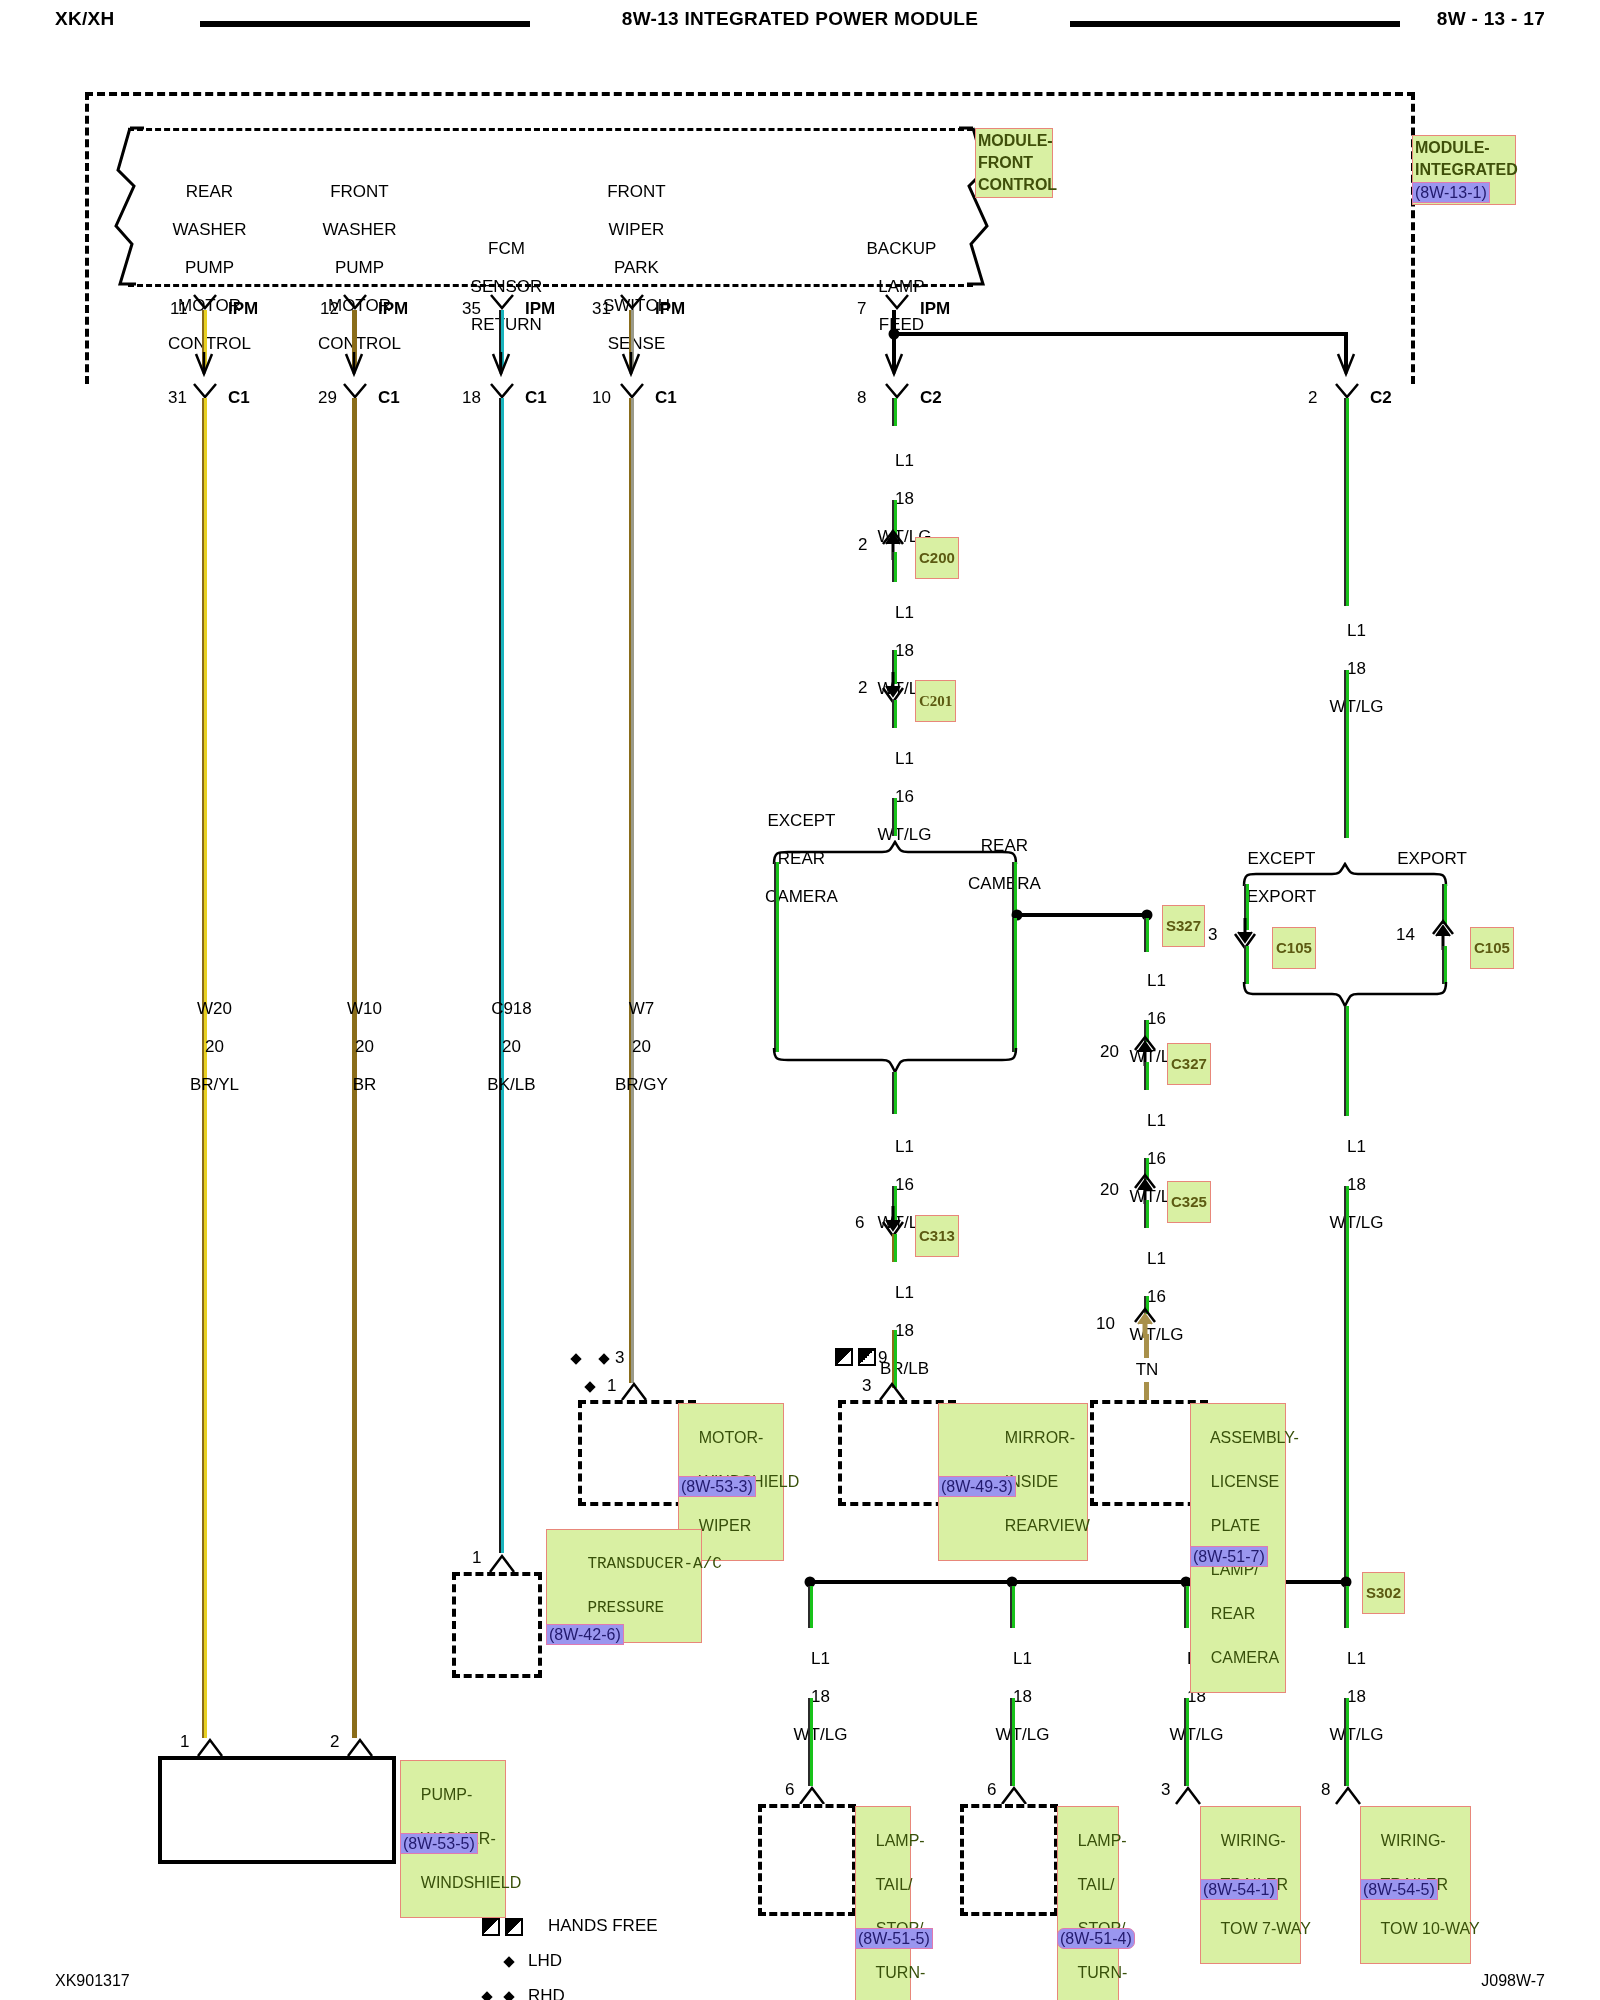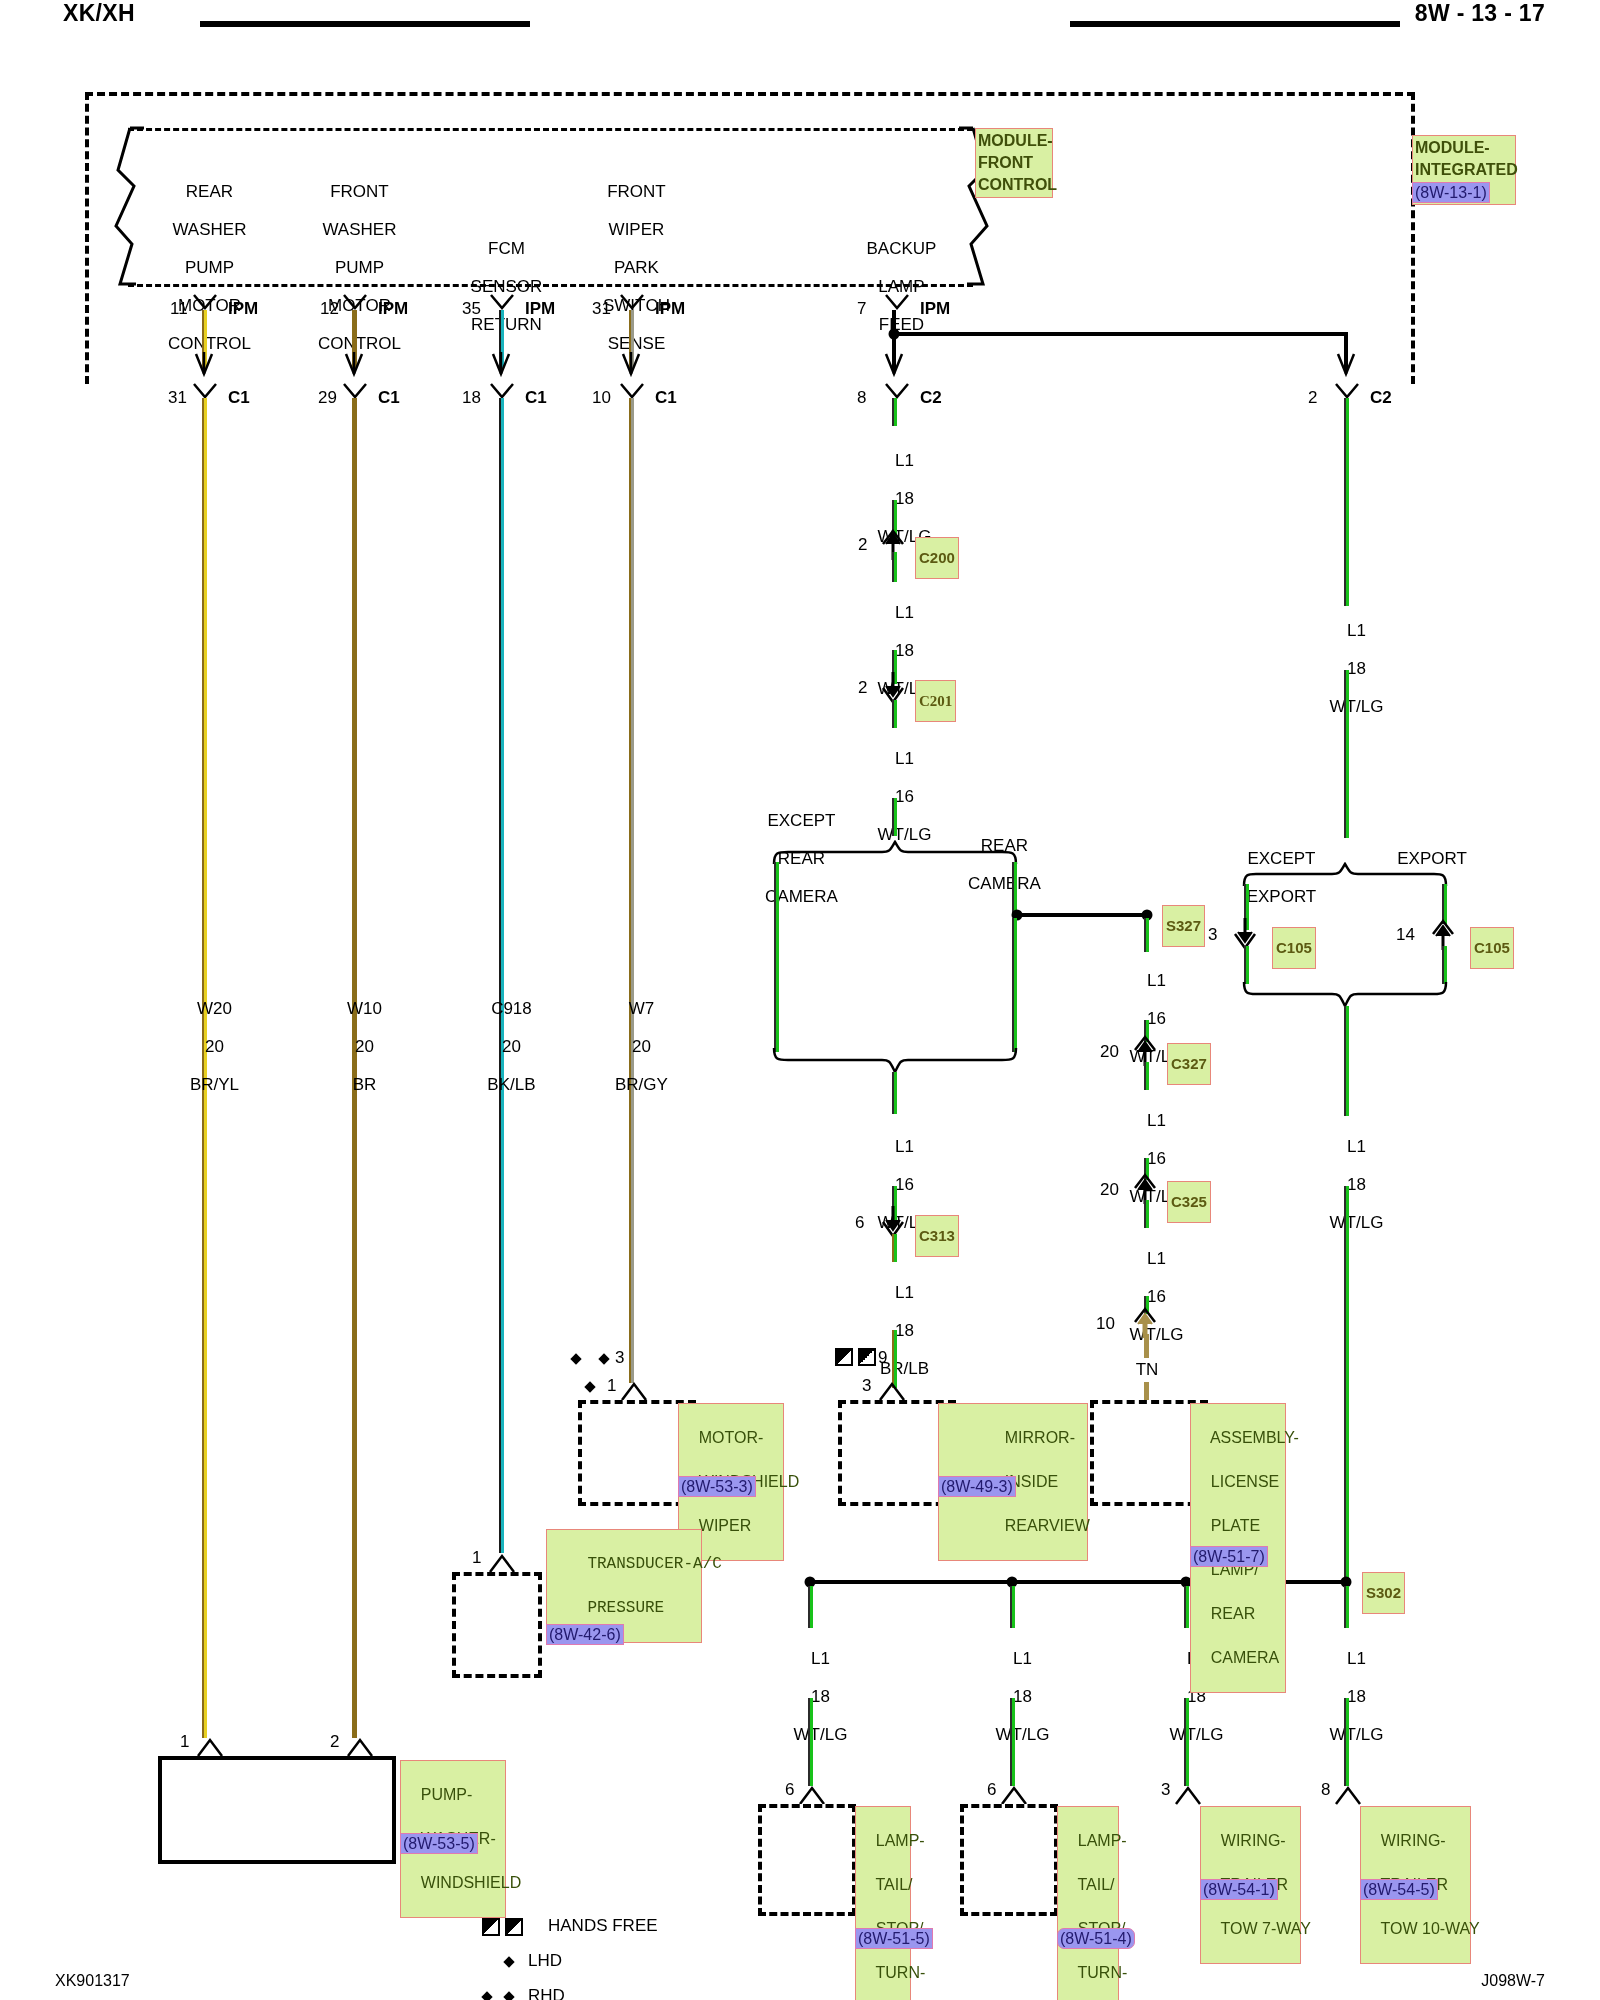--- a/index.html
+++ b/index.html
@@ -1,21 +1,21 @@
 <!DOCTYPE html>
 <html><head>
 <meta charset="utf-8">
 <title>8W-13 Integrated Power Module</title>
 <style>
   html,body{margin:0;padding:0;background:#fff;}
   body{font-family:"Liberation Sans",sans-serif;color:#000;}
   #page{position:relative;width:1600px;height:2000px;background:#fff;overflow:hidden;}
 
   
-  .hdr{position:absolute;top:0;height:34px;font-weight:bold;font-size:23px;letter-spacing:.3px;margin-left:8px;}
+  .hdr{position:absolute;top:8px;height:34px;font-weight:bold;font-size:19px;letter-spacing:.3px;}
   #hdr-left{left:55px;}
   #hdr-title{left:0;width:1600px;text-align:center;}
   #hdr-right{right:55px;}
   .hdr-rule{position:absolute;top:21px;height:6px;background:#000;}
 
   
   .t{position:absolute;font-size:17px;line-height:19px;white-space:pre;}
   .tc{transform:translateX(-50%);text-align:center;}
   .bold{font-weight:bold;}
 
@@ -67,20 +67,21 @@
   #foot-left{left:55px;}
   #foot-right{right:55px;}
 </style>
 </head>
 <body>
 
 <div id="page">
 
   <div class="hdr" id="hdr-left">XK/XH</div>
   <div class="hdr-rule" style="left:200px;width:330px;"></div>
+  <div class="hdr" id="hdr-title">8W-13 INTEGRATED POWER MODULE</div>
   <div class="hdr-rule" style="left:1070px;width:330px;"></div>
   <div class="hdr" id="hdr-right">8W - 13 - 17</div>
 
   <div class="dash-outer" style="left:85px;top:92px;width:1322px;height:288px;border-bottom:none;"></div>
 
   <div class="dash-inner" style="left:128px;top:128px;width:845px;"></div>
   <div class="dash-inner2" style="left:128px;top:284px;width:845px;"></div>
 
   <svg class="glyph" style="left:110px;top:126px;width:40px;height:162px;" viewBox="0 0 40 162">
     <polyline points="20,2 34,2" fill="none" stroke="#000" stroke-width="3"></polyline>

